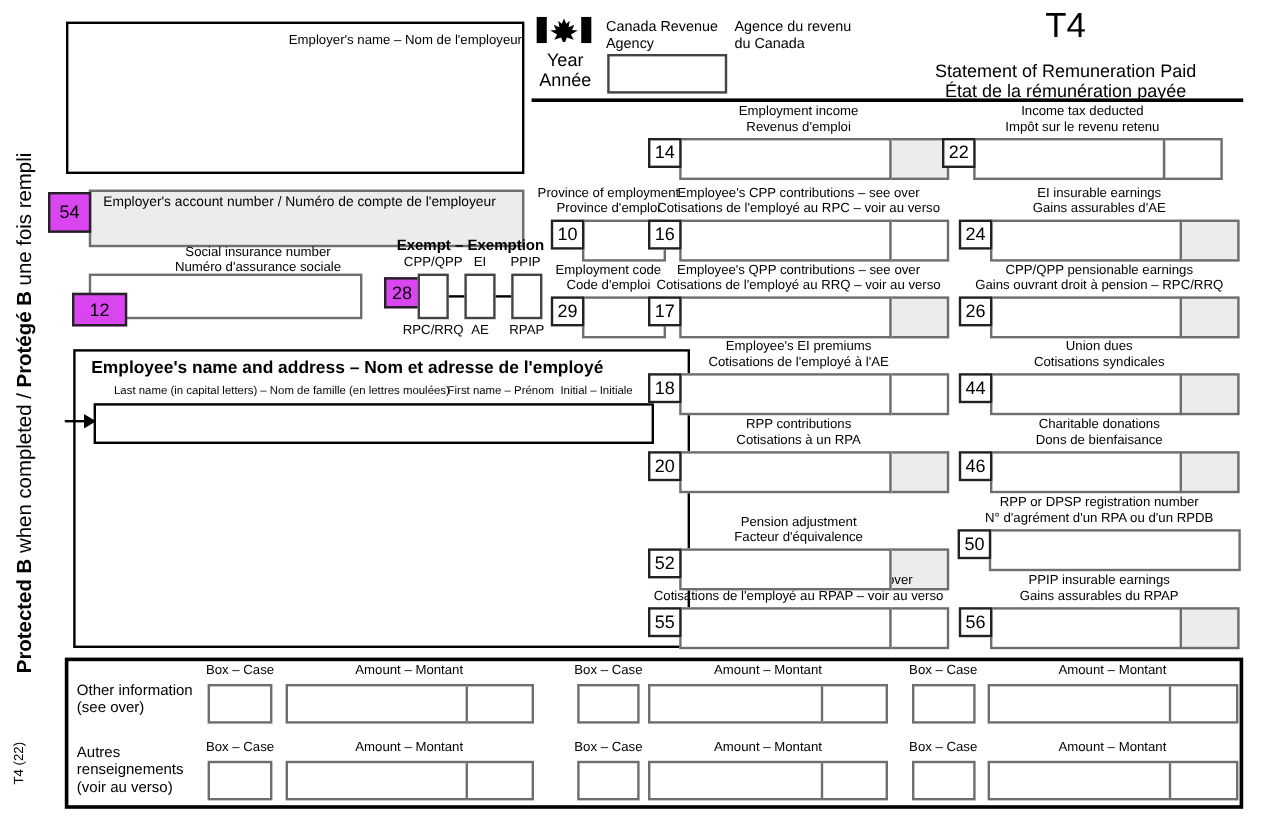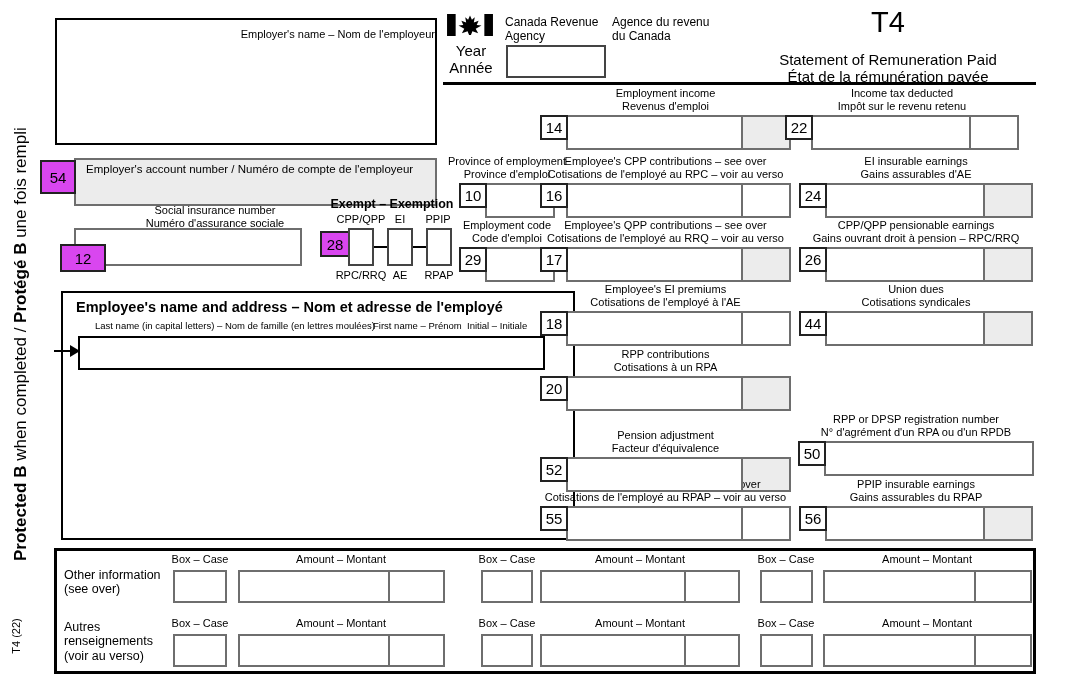--- a/index.html
+++ b/index.html
@@ -277,20 +277,31 @@
     <div class="flabel">
         <div>RPP contributions</div>
         <div>Cotisations à un RPA</div>
       </div>
     <div class="frow">
         <div class="fno">20</div>
         <div class="fentry" style="width:177px;"></div>
         <div class="fcents shaded"></div>
       </div>
   </div>
+  <div class="fgroup" style="left:797px; top:348px; width:238px;">
+    <div class="flabel">
+        <div>Charitable donations</div>
+        <div>Dons de bienfaisance</div>
+      </div>
+    <div class="frow">
+        <div class="fno">46</div>
+        <div class="fentry" style="width:160px;"></div>
+        <div class="fcents shaded"></div>
+      </div>
+  </div>
 
   <div class="fgroup" style="left:538px; top:429px; width:255px;">
     <div class="flabel">
         <div>Pension adjustment</div>
         <div>Facteur d'équivalence</div>
       </div>
     <div class="frow">
         <div class="fno">52</div>
         <div class="fentry" style="width:177px;"></div>
         <div class="fcents shaded"></div>

